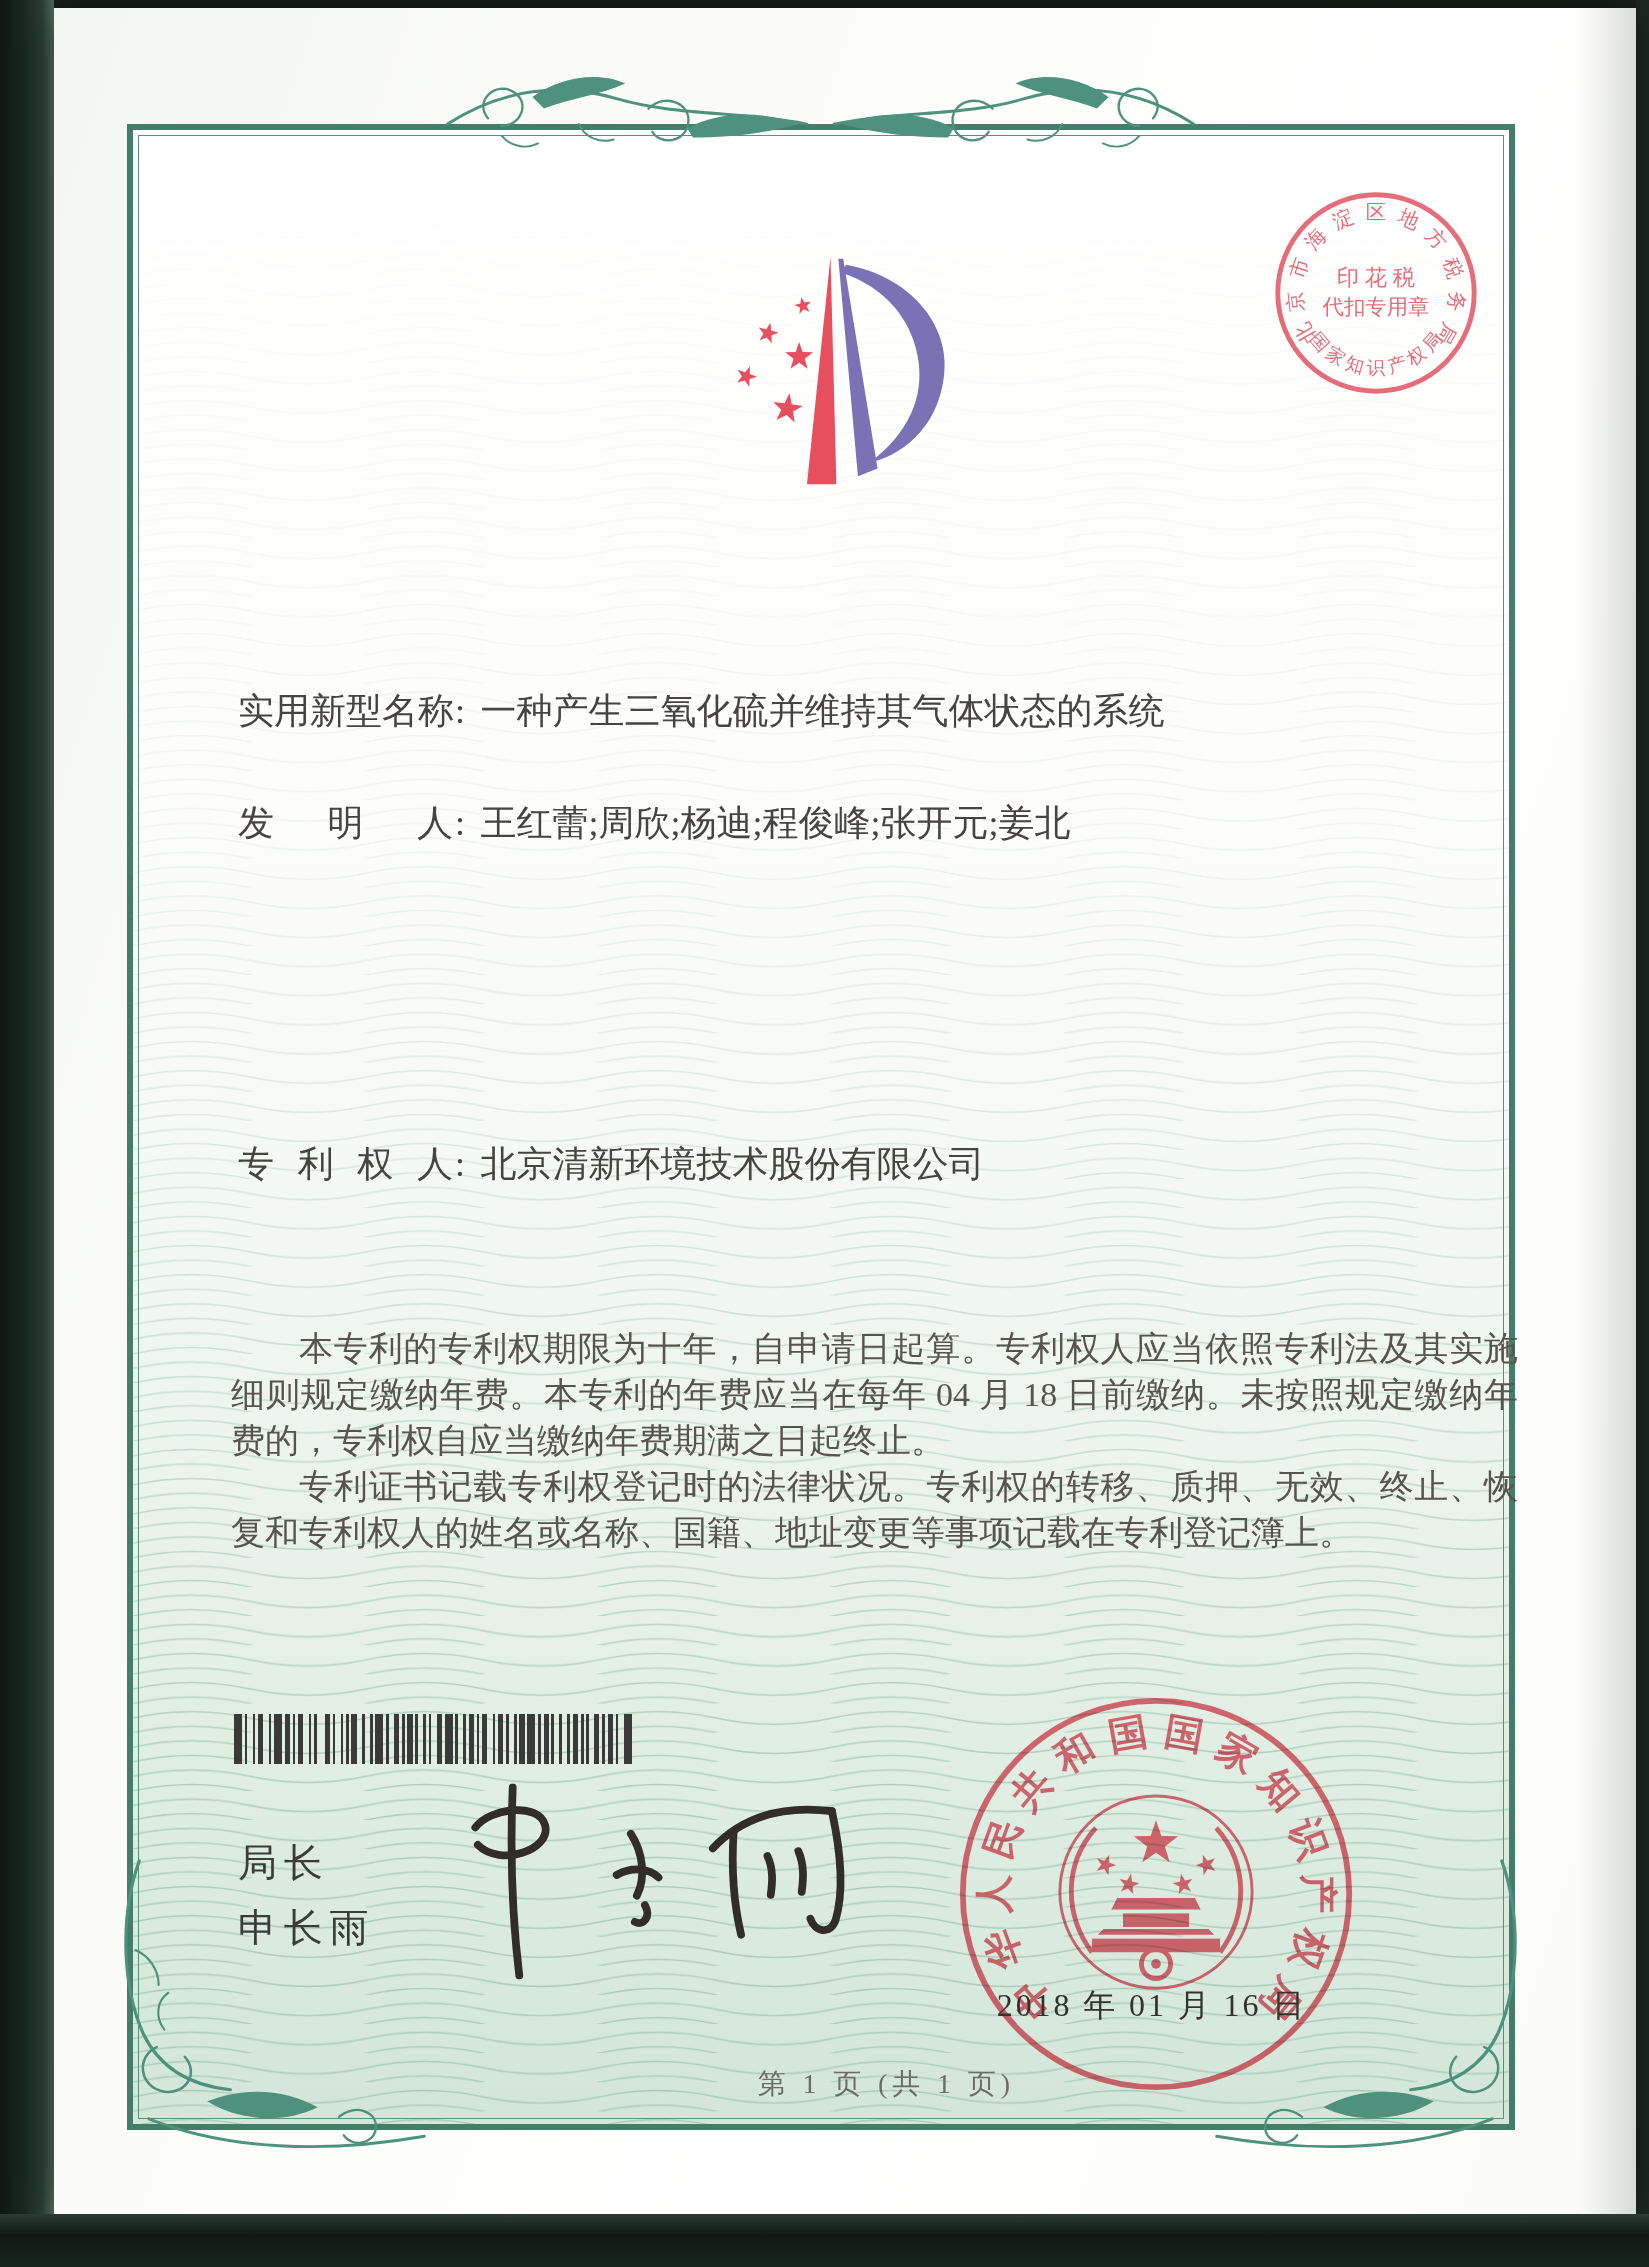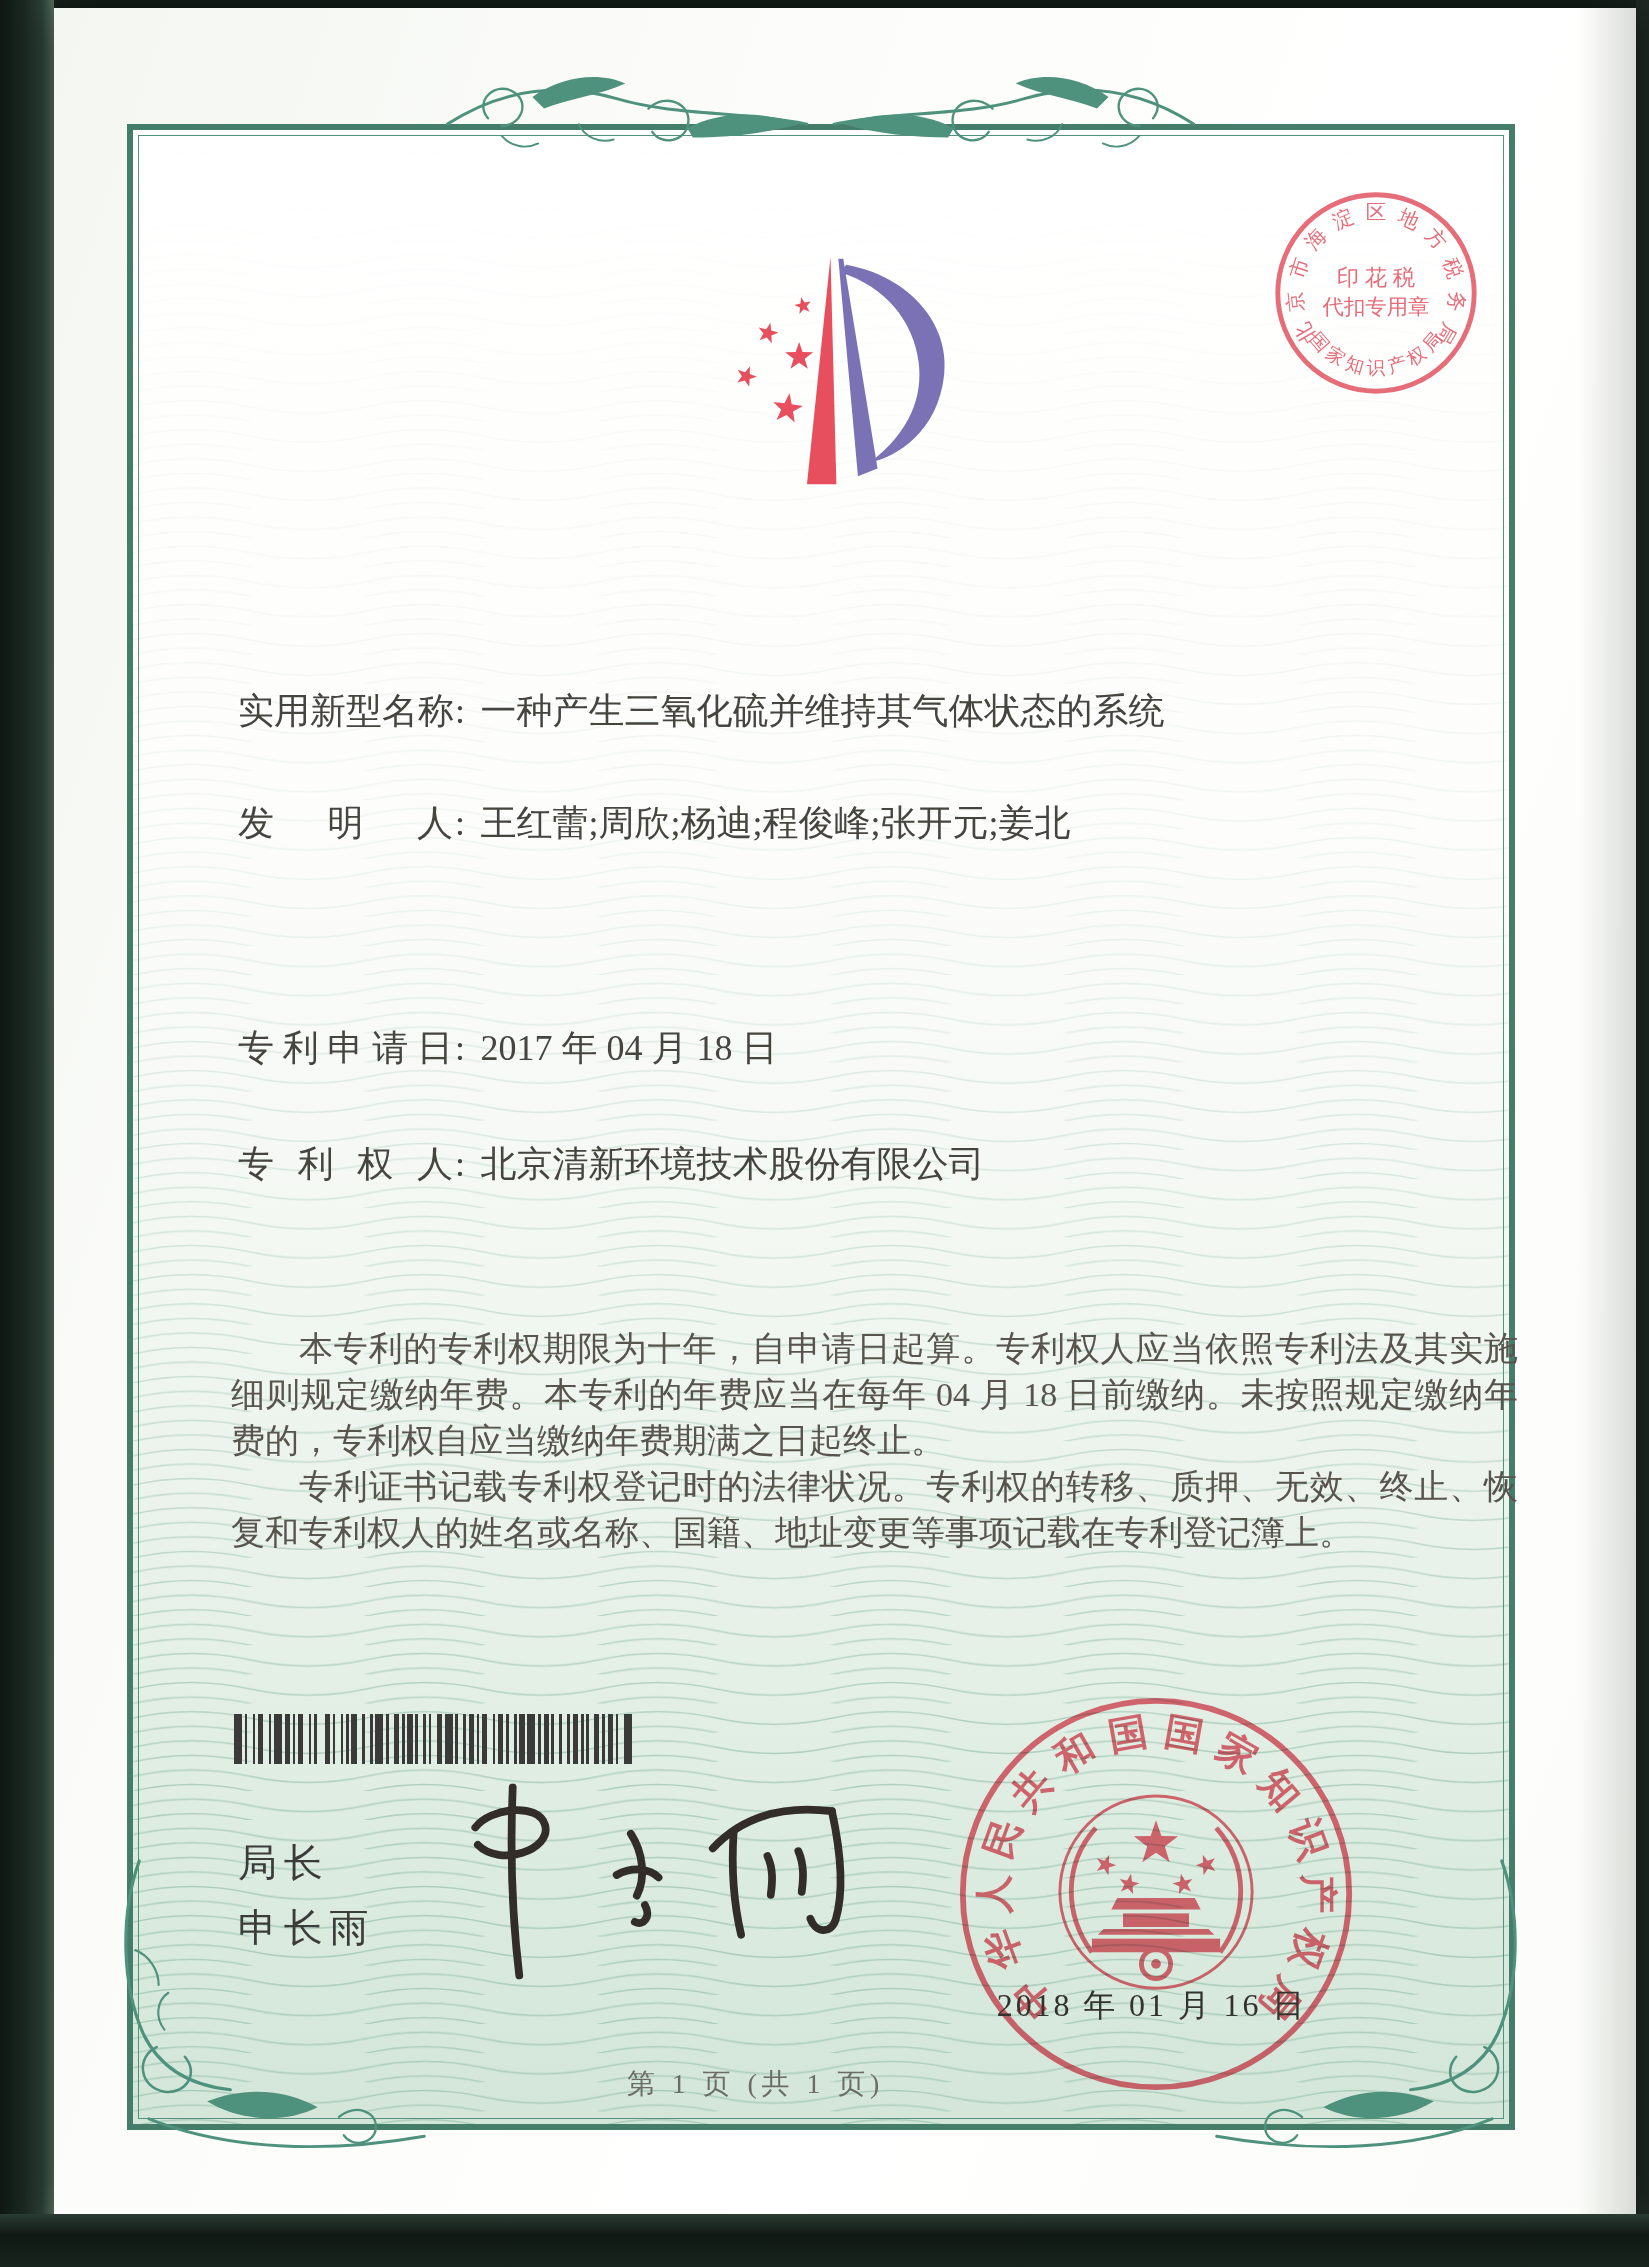--- a/index.html
+++ b/index.html
@@ -61,21 +61,21 @@
     font-family:"Liberation Sans","DejaVu Sans",sans-serif;}
   .signature{position:absolute;left:369px;top:1770px;width:485px;height:209px;transform:rotate(-2deg);}
 
   .grant-seal{position:absolute;left:902px;top:1686px;width:400px;height:400px;
     mix-blend-mode:multiply;opacity:.93;}
   .seal-date{position:absolute;left:933px;top:1976px;width:330px;text-align:center;
     font-size:32px;letter-spacing:2.9px;color:#34322f;z-index:6;}
   .tax-stamp{position:absolute;left:1217px;top:180px;width:210px;height:210px;
     mix-blend-mode:multiply;opacity:.92;}
 
-  .footer{position:absolute;left:573px;top:2057px;width:388px;text-align:left;
+  .footer{position:absolute;left:573px;top:2057px;width:388px;text-align:right;
     font-size:28px;letter-spacing:4.9px;color:#6c6c66;}
 
   svg text{font-family:"Liberation Serif","DejaVu Serif",serif;}
 </style>
 </head>
 <body>
 
 <div class="edge-left"></div>
 <div class="edge-right"></div>
 
@@ -143,23 +143,20 @@
         <path d="M108.2,147.2L110.4,158.4L121.8,160.2L111.8,165.8L113.5,177.1L105.1,169.3L94.9,174.5L99.7,164.1L91.6,156.0L103.0,157.3Z" fill="#e84f5e"></path>
       </g>
   </svg>
 
 
   <div class="field" style="top:679px">
     <span class="flabel">实用新型名称</span><span class="colon">:</span><span>一种产生三氧化硫并维持其气体状态的系统</span>
   </div>
   <div class="field" style="top:791px">
     <span class="flabel">发明人</span><span class="colon">:</span><span>王红蕾;周欣;杨迪;程俊峰;张开元;姜北</span>
-  </div>
-  <div class="field" style="top:1016px">
-    <span class="flabel">专利申请日</span><span class="colon">:</span><span>2017 年 04 月 18 日</span>
   </div>
   <div class="field" style="top:1132px">
     <span class="flabel">专利权人</span><span class="colon">:</span><span>北京清新环境技术股份有限公司</span>
   </div>
 
   <div class="paras">
     <p>本专利的专利权期限为十年，自申请日起算。专利权人应当依照专利法及其实施细则规定缴纳年费。本专利的年费应当在每年 04 月 18 日前缴纳。未按照规定缴纳年费的，专利权自应当缴纳年费期满之日起终止。</p>
     <p>专利证书记载专利权登记时的法律状况。专利权的转移、质押、无效、终止、恢复和专利权人的姓名或名称、国籍、地址变更等事项记载在专利登记簿上。</p>
   </div>
 

